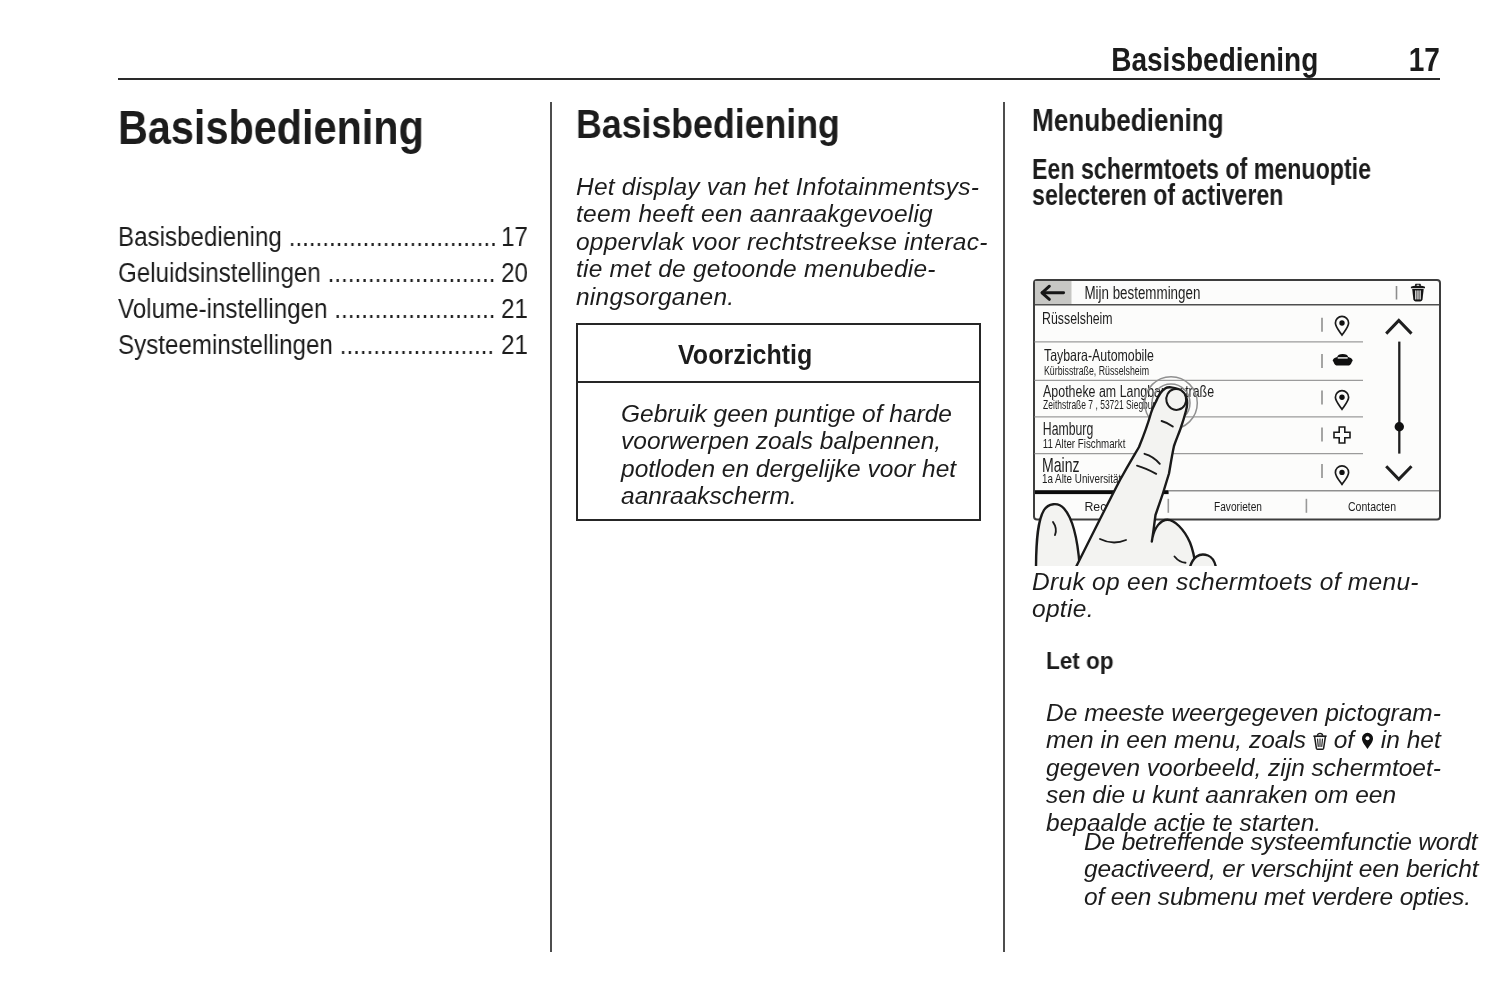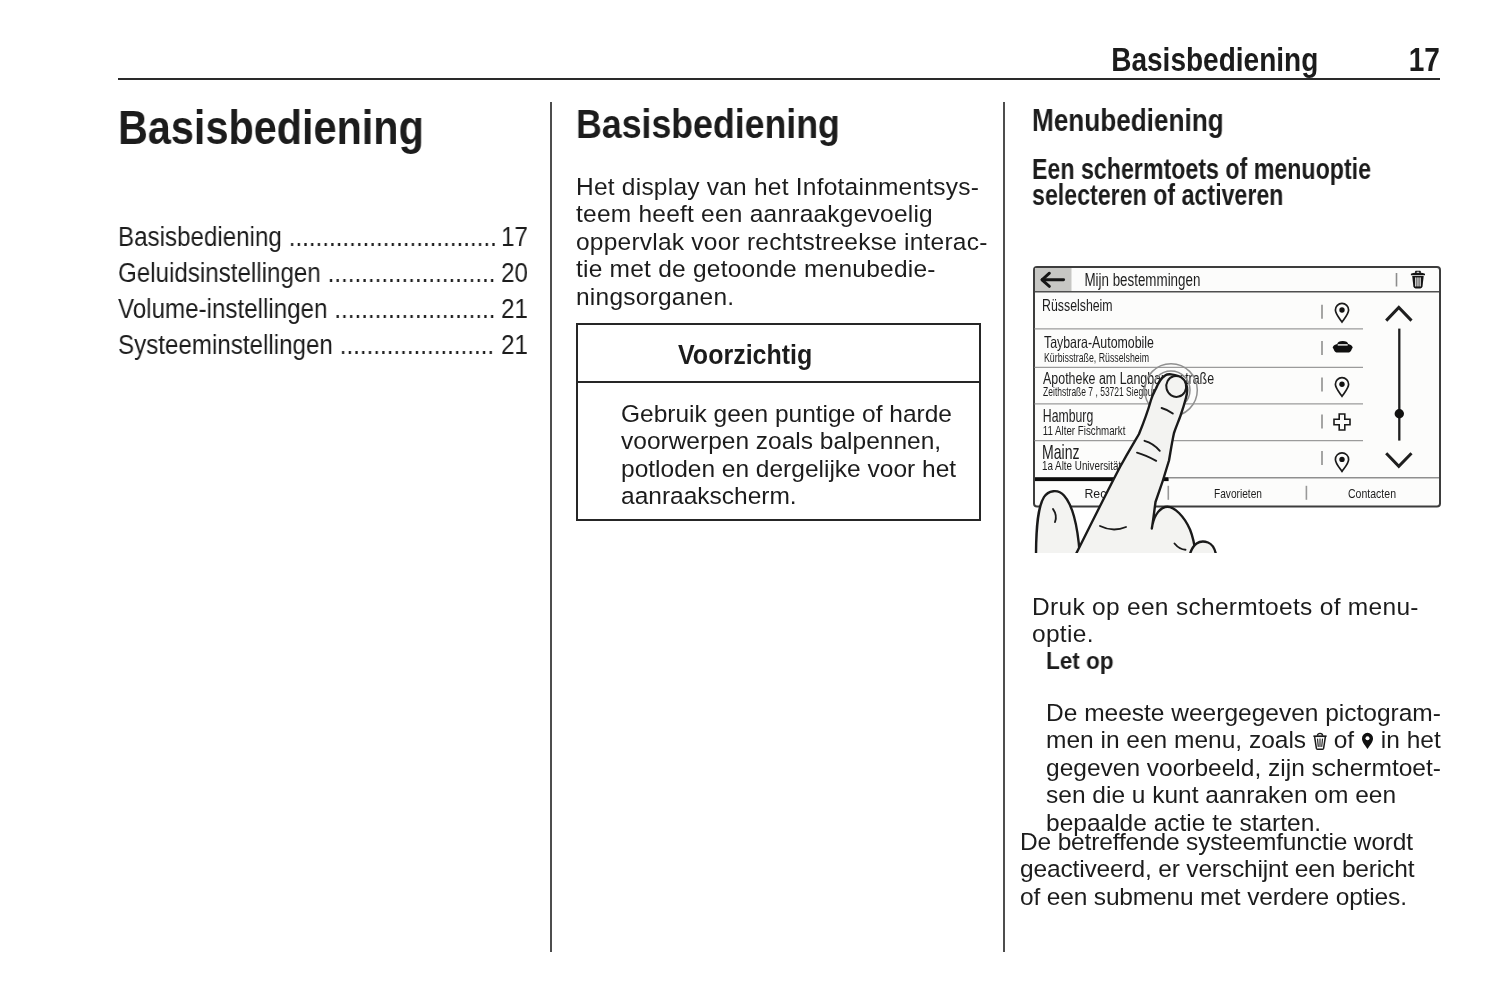--- a/index.html
+++ b/index.html
@@ -1,20 +1,20 @@
 <!DOCTYPE html>
 <html><head>
 <meta charset="utf-8">
 <style>
   html,body{margin:0;padding:0;background:#fff;}
   body{width:1496px;height:1000px;position:relative;font-family:"Liberation Sans",sans-serif;color:#1c1c1c;overflow:hidden;transform:translateZ(0);}
   .abs{position:absolute;white-space:nowrap;will-change:transform;}
   .sx{transform-origin:0 0;}
   .b{font-weight:bold;}
-  .body26{font-size:24.5px;line-height:27.4px;}
+  .body26{font-size:24.5px;line-height:27.4px;font-style:italic;}
 </style>
 </head>
 <body>
 
 <div class="abs b" style="left:0;top:42.4px;width:1318px;font-size:34px;line-height:34px;text-align:right;">
   <span class="sx" style="display:inline-block;transform:scaleX(0.824);transform-origin:100% 0;">Basisbediening</span>
 </div>
 <div class="abs b" style="left:1340px;top:42.4px;width:100px;font-size:34px;line-height:34px;text-align:right;">
   <span class="sx" style="display:inline-block;transform:scaleX(0.824);transform-origin:100% 0;">17</span>
 </div>
@@ -55,21 +55,21 @@
 <div class="abs" style="left:576px;top:323px;width:405px;height:198px;border:2px solid #262626;box-sizing:border-box;"></div>
 <div class="abs" style="left:578px;top:380.5px;width:401px;height:2px;background:#262626;"></div>
 <div class="abs b" style="left:578px;top:340.7px;width:335px;font-size:28px;line-height:28px;text-align:center;">
   <span style="display:inline-block;transform:scaleX(0.893);">Voorzichtig</span>
 </div>
 <div class="abs body26 sx" style="left:621px;top:400.4px;">Gebruik geen puntige of harde<br>voorwerpen zoals balpennen,<br>potloden en dergelijke voor het<br>aanraakscherm.</div>
 
 <div class="abs b sx" style="left:1032px;top:105.4px;font-size:30.5px;line-height:30.5px;transform:scaleX(0.857);">Menubediening</div>
 <div class="abs b sx" style="left:1032px;top:157px;font-size:29px;line-height:25.7px;transform:scaleX(0.80);">Een schermtoets of menuoptie<br>selecteren of activeren</div>
 
-<div class="abs" id="illu" style="left:1033px;top:266px;width:408px;height:287px;overflow:hidden;">
+<div class="abs" id="illu" style="left:1033px;top:279px;width:408px;height:287px;overflow:hidden;">
     <svg width="408" height="287" viewBox="0 0 408 287" style="position:absolute;left:0;top:0;overflow:hidden;">
 
   <rect x="1" y="1" width="406" height="239.5" rx="3" fill="#fcfcfb" stroke="#3d3d3d" stroke-width="2"></rect>
   <rect x="2" y="2" width="36.5" height="23.6" fill="#c7c7c4"></rect>
   <line x1="2" y1="25.7" x2="406" y2="25.7" stroke="#4f4f4f" stroke-width="1.5"></line>
 
   <g stroke="#161616" stroke-width="2.9" fill="none" stroke-linecap="round" stroke-linejoin="round">
     <path d="M 9.2,13.8 H 30.6"></path>
         <path d="M 16.4,7.2 L 9.0,13.8 L 16.4,20.4"></path>
   </g>
@@ -164,30 +164,30 @@
     <path d="M 128.6,142 Q 135,143.8 139.8,147.6"></path>
     <path d="M 111.5,174.8 Q 120.5,177.3 126.8,184.8"></path>
     <path d="M 104,186.6 Q 112.5,189 123.2,194.8"></path>
     <path d="M 20,243 Q 24.5,249.5 22,256"></path>
     <path d="M 67,260 Q 80,266.5 93,261"></path>
     <path d="M 141.5,277.5 Q 146.5,283.5 152.5,283.8"></path>
   </g>
 </svg>
   </div>
 
-<div class="abs body26 sx" style="left:1032px;top:593px;letter-spacing:0.3px;">Druk op een schermtoets of menu-<br>optie.</div>
+<div class="abs body26 sx" style="left:1032px;top:568px;letter-spacing:0.3px;">Druk op een schermtoets of menu-<br>optie.</div>
 
 <div class="abs b sx" style="left:1046px;top:648.5px;font-size:24.5px;line-height:24.5px;transform:scaleX(0.92);">Let op</div>
 <div class="abs body26 sx" style="left:1046px;top:699px;">De meeste weergegeven pictogram-<br>men in een menu, zoals <svg width="14" height="18" viewBox="0 0 14 18" style="vertical-align:-2px;">
       <g stroke="#1a1a1a" fill="none">
         <path d="M 1.6,4.6 L 3.4,16.4 A 1,1 0 0 0 4.4,17.2 H 9.6 A 1,1 0 0 0 10.6,16.4 L 12.4,4.6" stroke-width="1.5"></path>
         <line x1="0.4" y1="4.2" x2="13.6" y2="4.2" stroke-width="1.7"></line>
         <path d="M 4.4,3.8 C 4.4,0.6 9.6,0.6 9.6,3.8" stroke-width="1.4"></path>
         <line x1="4.5" y1="6.6" x2="5.3" y2="14.9" stroke-width="1.1"></line>
         <line x1="7" y1="6.6" x2="7" y2="14.9" stroke-width="1.1"></line>
         <line x1="9.5" y1="6.6" x2="8.7" y2="14.9" stroke-width="1.1"></line>
       </g>
     </svg> of <svg width="13" height="18" viewBox="0 0 13 18" style="vertical-align:-2px;">
       <path d="M 6.5,17 C 2.5,11.4 1,9.5 1,6.3 A 5.5,5.5 0 1 1 12,6.3 C 12,9.5 10.5,11.4 6.5,17 Z" fill="#111"></path>
       <circle cx="6.5" cy="6.3" r="2" fill="#fff"></circle>
     </svg> in het<br>gegeven voorbeeld, zijn schermtoet-<br>sen die u kunt aanraken om een<br>bepaalde actie te starten.</div>
 
-<div class="abs body26 sx" style="left:1020px;top:828.2px;letter-spacing:-0.16px;">De betreffende systeemfunctie wordt<br>geactiveerd, er verschijnt een bericht<br>of een submenu met verdere opties.</div>
+<div class="abs body26 sx" style="left:1084px;top:828.2px;letter-spacing:-0.16px;">De betreffende systeemfunctie wordt<br>geactiveerd, er verschijnt een bericht<br>of een submenu met verdere opties.</div>
 
 </body></html>

